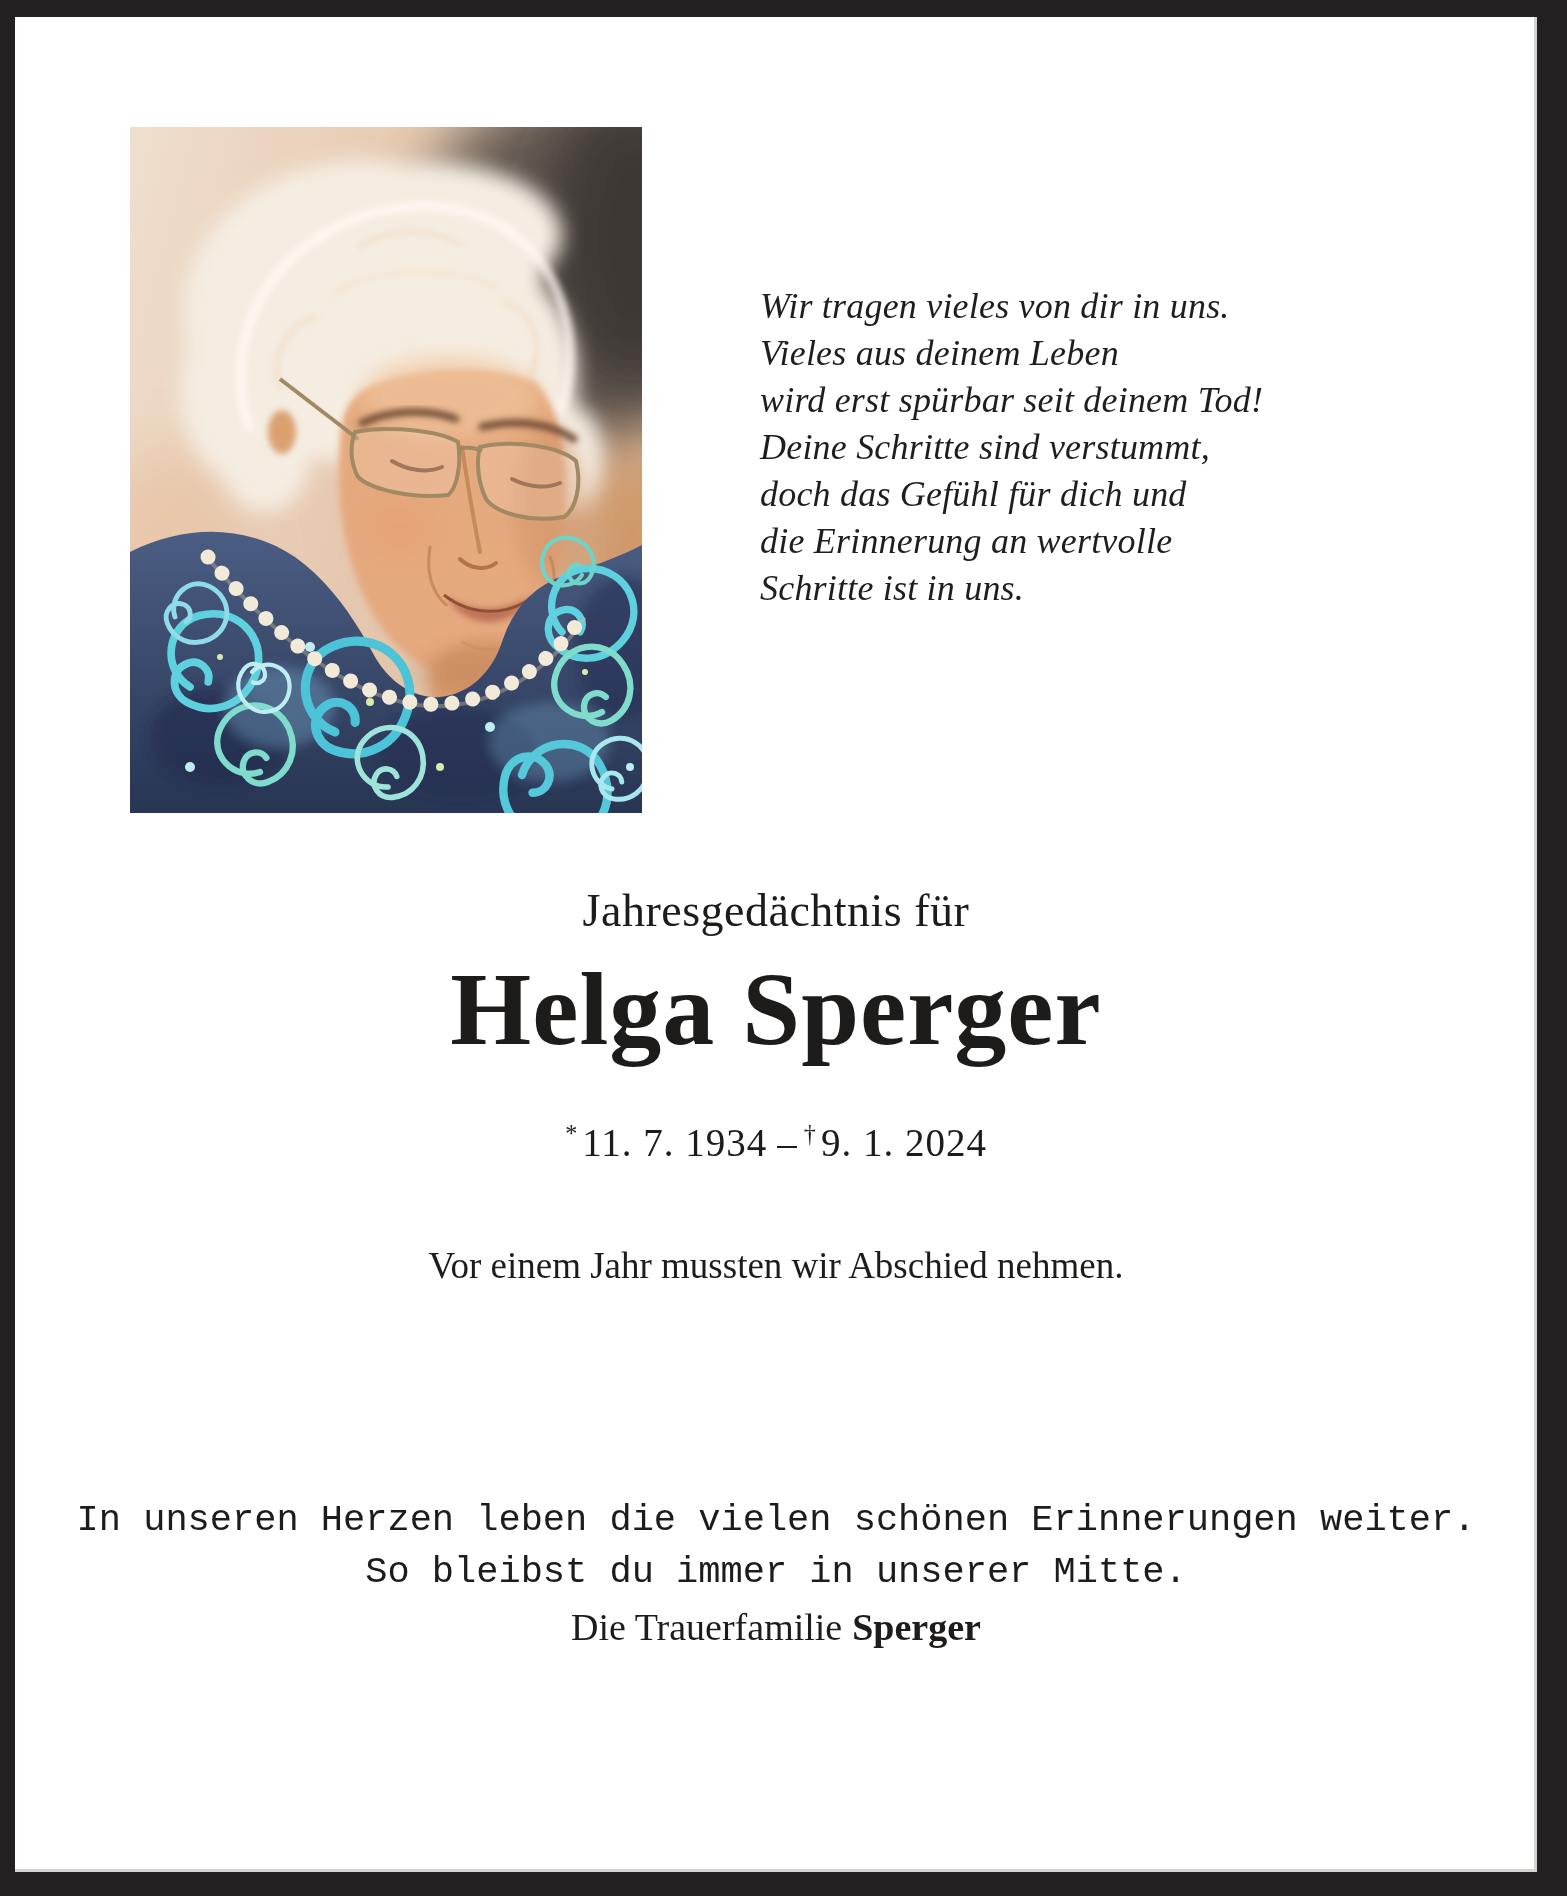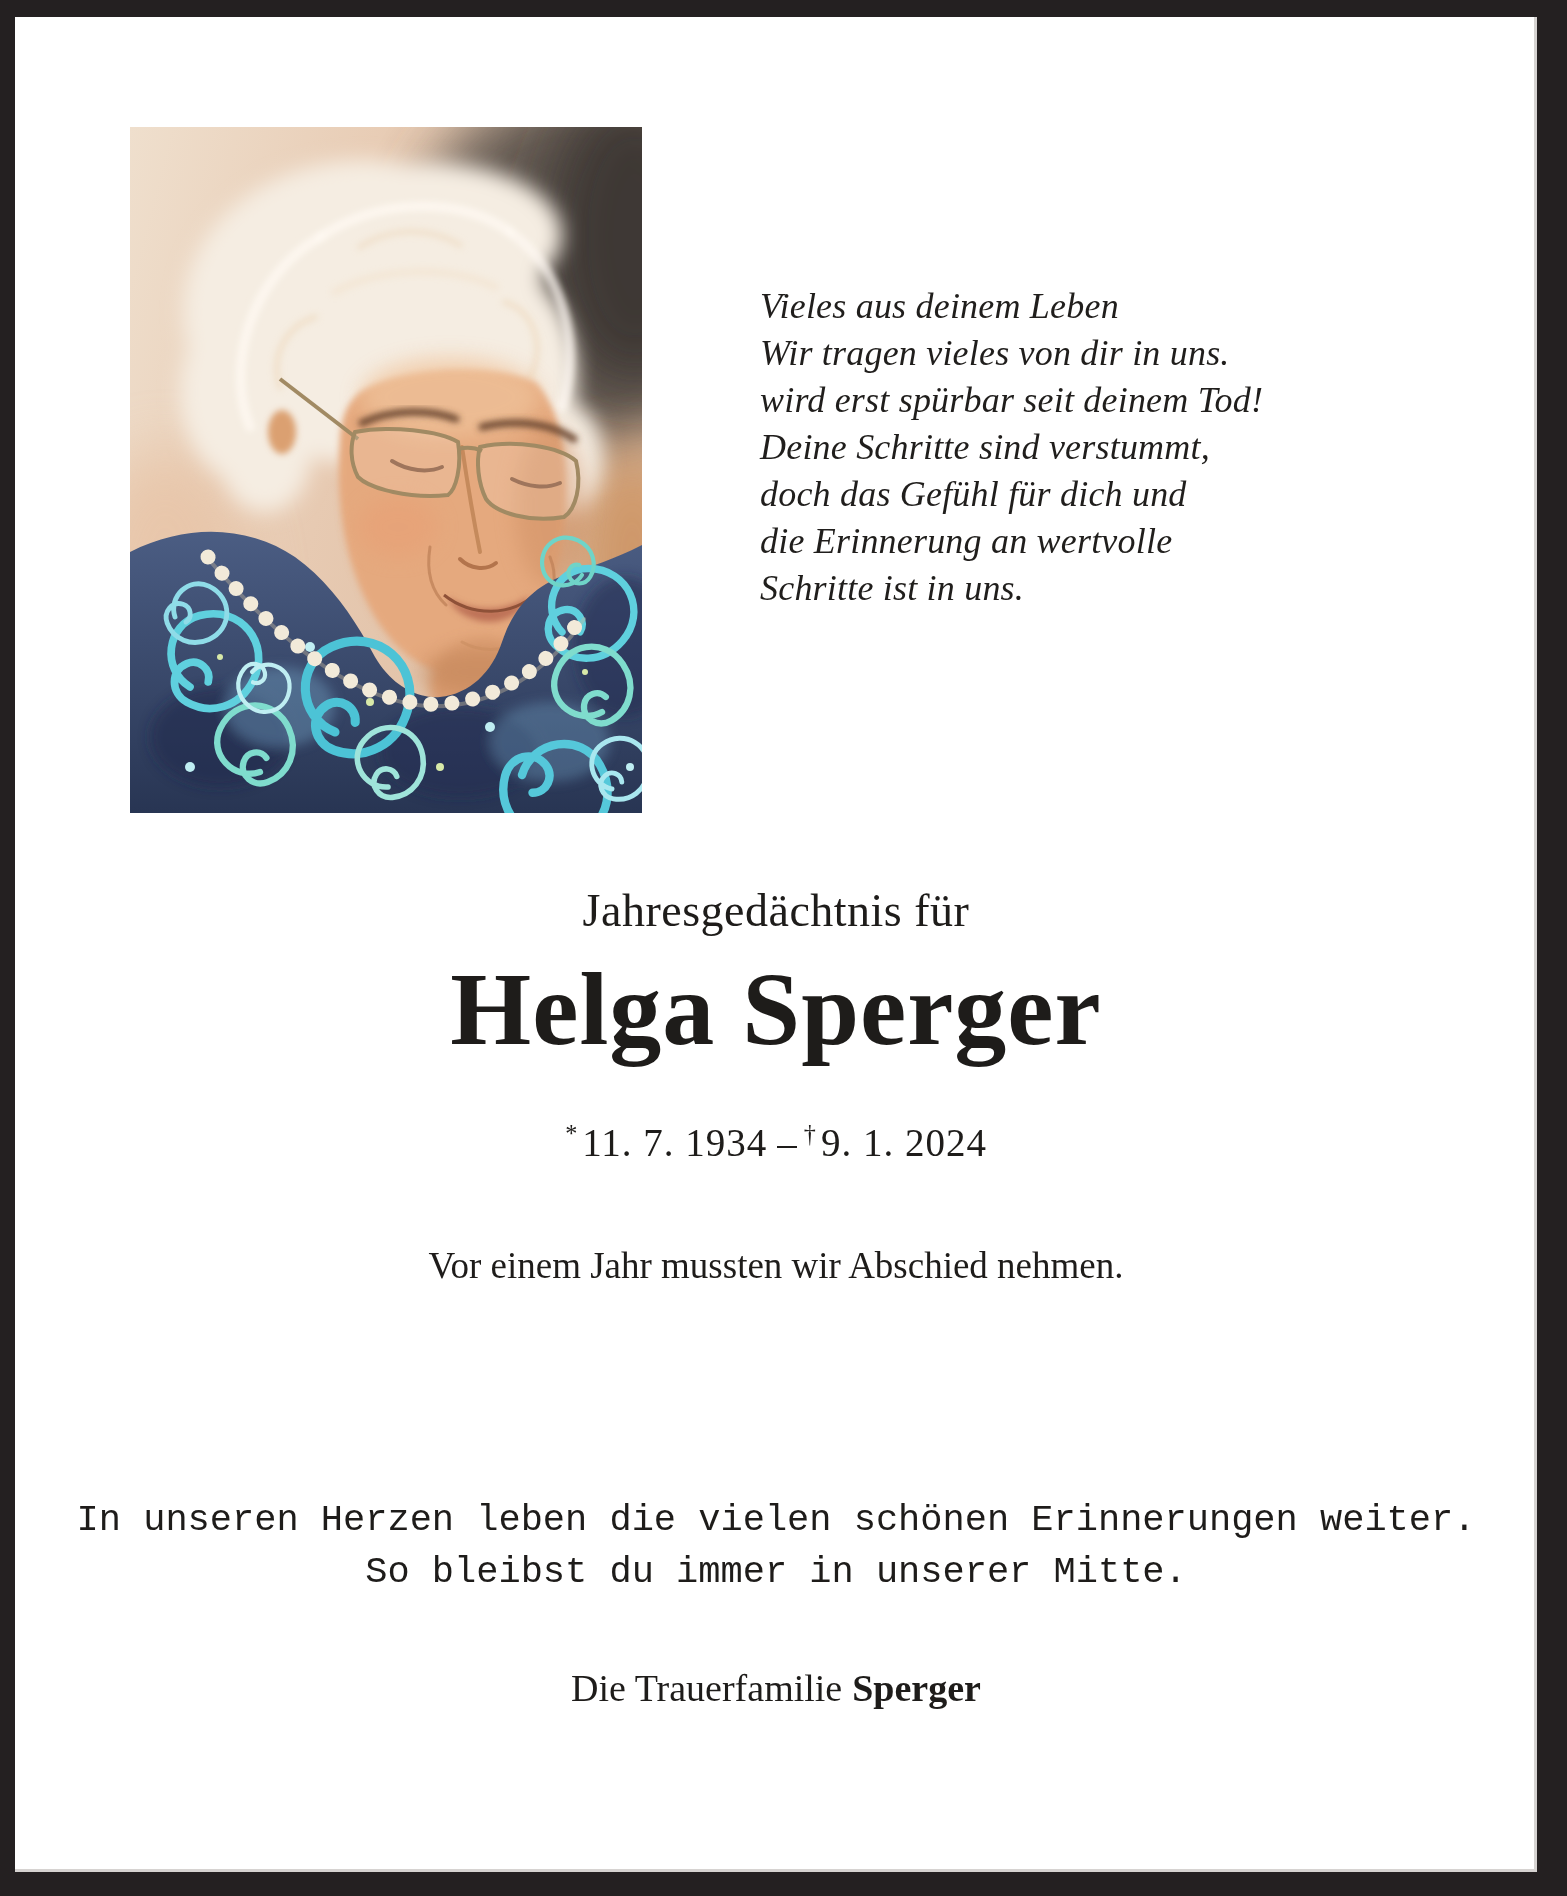--- a/index.html
+++ b/index.html
@@ -29,21 +29,21 @@
   .centered{position:absolute;left:0;right:0;text-align:center;}
   .intro{top:867px;font-size:46px;letter-spacing:0.5px;}
   .name{top:933px;font-size:104px;line-height:118px;font-weight:bold;letter-spacing:1px;margin:0;}
   .dates{top:1103px;font-size:39px;font-weight:normal;letter-spacing:1px;}
   .dates sup{font-size:62%;margin-right:4px;}
   .dates .dash{margin:0 6px 0 10px;}
   .para{font-size:37px;line-height:52px;}
   .p1{top:1223px;}
   .p2{top:1309px;}
   .p3{top:1477px;font-family:Liberation Mono, monospace;}
-  .signature{top:1649px;font-size:38px;}
+  .signature{top:1588px;font-size:38px;}
   .signature b{margin-left:10px;}
 </style>
 </head>
 <body>
 
 <div class="frame">
   <div class="card">
 
     <div class="photo">
       <svg viewBox="0 0 512 686" preserveAspectRatio="none" aria-hidden="true">
@@ -167,22 +167,22 @@
         </g>
 
         <g fill="none" stroke-linecap="round">
           <path d="M80,434 C152,517 227,574 297,579 C364,583 422,540 454,492" stroke="#c9b99e" stroke-width="4" opacity="0.4"></path>
           <path d="M78,430 C150,515 225,572 295,577 C362,581 420,538 452,490" stroke="#f2ead9" stroke-width="15" stroke-dasharray="0.1 21"></path>
         </g>
       </svg>
     </div>
 
     <div class="verse">
+      <div>Wir tragen vieles von dir in uns.</div>
       <div>Vieles aus deinem Leben</div>
-      <div>Wir tragen vieles von dir in uns.</div>
       <div>wird erst spürbar seit deinem Tod!</div>
       <div>Deine Schritte sind verstummt,</div>
       <div>doch das Gefühl für dich und</div>
       <div>die Erinnerung an wertvolle</div>
       <div>Schritte ist in uns.</div>
     </div>
 
     <div class="centered intro">Jahresgedächtnis für</div>
     <h1 class="centered name">Helga Sperger</h1>
 

